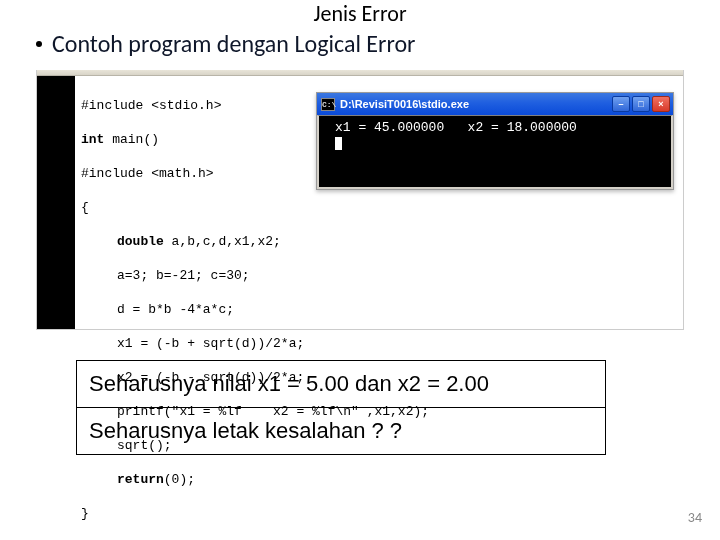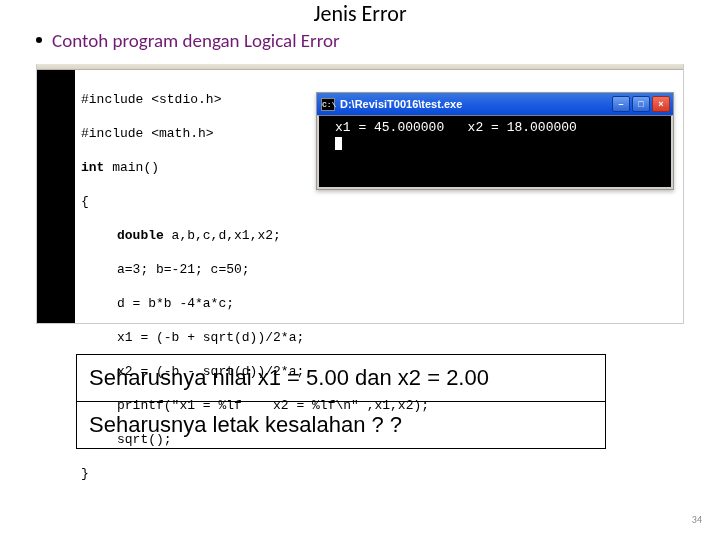--- a/index.html
+++ b/index.html
@@ -11,23 +11,23 @@
     font-family: Calibri, Arial, sans-serif;
     position: relative;
   }
   .slide-title {
     text-align: center;
     font-size: 22px;
     color: #000;
     font-weight: 400;
   }
   .slide-subtitle {
-    font-size: 19px;
+    font-size: 24px;
     margin: 2px 8px 12px 36px;
-    color: #701a75;
+    color: #0f172a;
   }
   .bullet {
     display: inline-block;
     width: 6px;
     height: 6px;
     background: #000;
     border-radius: 50%;
     vertical-align: middle;
     margin-right: 10px;
     margin-bottom: 4px;
@@ -137,56 +137,57 @@
     padding: 10px 12px;
     font-family: Arial, Helvetica, sans-serif;
     font-size: 22px;
     color: #000;
   }
   .note-sep { border-top: 1px solid #000; }
   .page-num {
     position: absolute;
     right: 18px;
     bottom: 14px;
-    font-size: 10px;
+    font-size: 14px;
     color: #888;
     margin-top: 16px;
   }
 </style>
 </head>
 <body>
 
 <div class="slide-title">Jenis Error</div>
 <div class="slide-subtitle">
   <span class="bullet"></span><span>Contoh program dengan Logical Error</span>
 </div>
 
 <div class="editor-area">
   <div class="editor-topbar"></div>
   <div class="gutter"></div>
   <div class="code">
 <div><span>#include </span><span>&lt;stdio.h&gt;</span></div>
+<div><span class="kw">int</span><span> main()</span></div>
 <div><span>#include </span><span>&lt;math.h&gt;</span></div>
-<div><span class="kw">int</span><span> main()</span></div>
 <div>{</div>
 <div class="indent1"><span class="kw">double</span><span> a,b,c,d,x1,x2;</span></div>
-<div class="indent1">a=3; b=-21; c=50;</div>
+<div class="indent1">a=3; b=-21; c=30;</div>
 <div class="indent1">d = b*b -4*a*c;</div>
 <div class="indent1">x1 = (-b + sqrt(d))/2*a;</div>
 <div class="indent1">x2 = (-b - sqrt(d))/2*a;</div>
 <div class="indent1">printf("x1 = %lf    x2 = %lf\n" ,x1,x2);</div>
 <div class="indent1">sqrt();</div>
+<div class="indent1"><span class="kw">return</span><span>(0);</span></div>
 <div>}</div>
   </div>
 </div>
 
 <div class="console-window">
   <div class="titlebar">
     <div class="cmdicon">C:\</div>
-    <span> D:\RevisiT0016\test.exe</span>
+    <span> D:\RevisiT0016\stdio.exe</span>
     <div class="spacer"></div>
     <div class="winbtn">–</div>
     <div class="winbtn">□</div>
     <div class="winbtn close">×</div>
   </div>
   <div class="console-body"><span>x1 = 45.000000   x2 = 18.000000</span>
 <span class="cursor"></span></div>
 </div>
 
 <div class="note-box">

